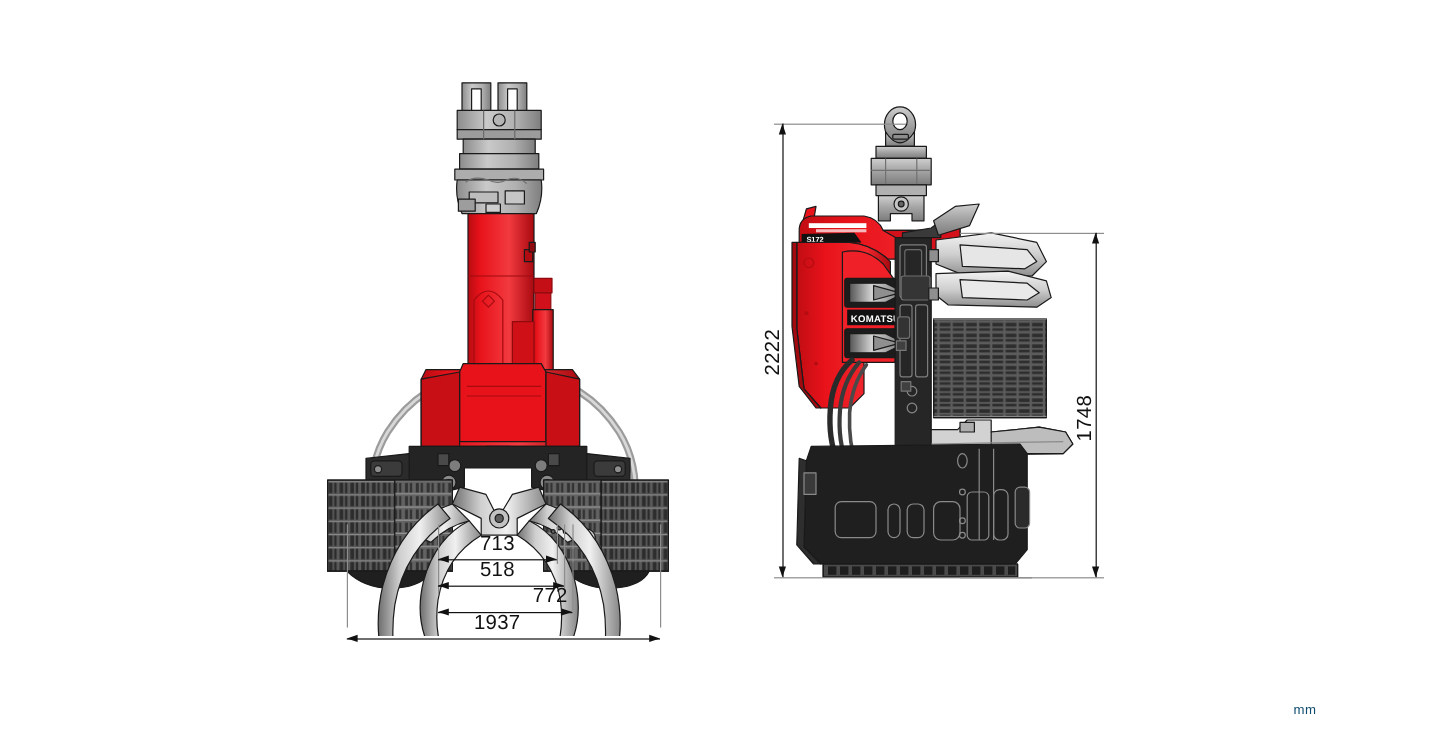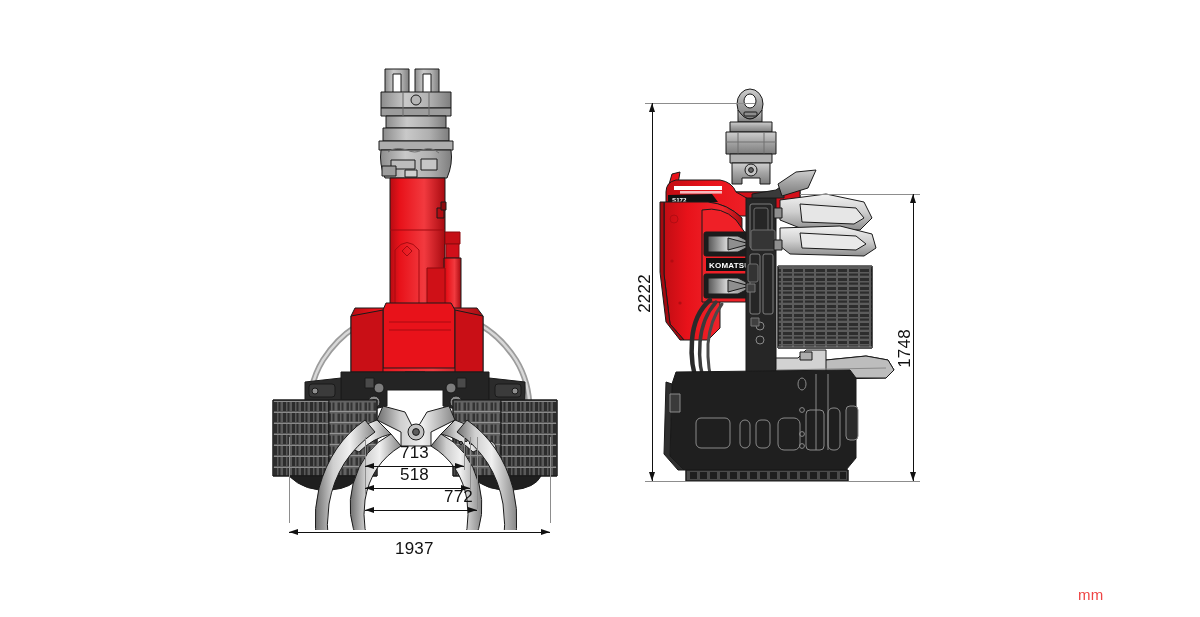--- a/index.html
+++ b/index.html
@@ -21,22 +21,22 @@
     color:#111;
     white-space:nowrap;
     line-height:1;
   }
   .dim-label.vert{
     transform-origin:center center;
     transform:rotate(-90deg);
   }
   .unit-label{
     position:absolute;
-    font-size:15px;
-    color:#ef4444;
+    font-size:11px;
+    color:#0c4a6e;
     letter-spacing:.3px;
   }
 
   
   .dimline{position:absolute;background:#111;}
   .dimline.h{height:1px;}
   .dimline.v{width:1px;}
   .extline{position:absolute;background:#8d8d8d;}
   .extline.v{width:1px;}
   .extline.h{height:1px;}
@@ -225,21 +225,21 @@
     <div class="dim-label" style="left:400px;top:466px;">518</div>
     <div class="dimline h" style="left:365px;top:488px;width:105px;"></div>
     <div class="arrow left" style="left:365px;top:485px;"></div>
     <div class="arrow right" style="left:461px;top:485px;"></div>
 
     <div class="dim-label" style="left:400px;top:488px;margin-left:44px;">772</div>
     <div class="dimline h" style="left:365px;top:510px;width:112px;"></div>
     <div class="arrow left" style="left:365px;top:507px;"></div>
     <div class="arrow right" style="left:468px;top:507px;"></div>
 
-    <div class="dim-label" style="left:395px;top:540px;">1937</div>
+    <div class="dim-label" style="left:395px;top:510px;">1937</div>
     <div class="dimline h" style="left:289px;top:532px;width:261px;"></div>
     <div class="arrow left" style="left:289px;top:529px;"></div>
     <div class="arrow right" style="left:541px;top:529px;"></div>
   </div>
 
   <div class="view machine" style="left:650px;top:88px;width:270px;height:412px;">
     <svg width="270" height="412" viewBox="0 0 270 412">
       <defs>
         <linearGradient id="svGray" x1="0" y1="0" x2="0" y2="1">
           <stop offset="0%" stop-color="#cfcfcf"></stop>

